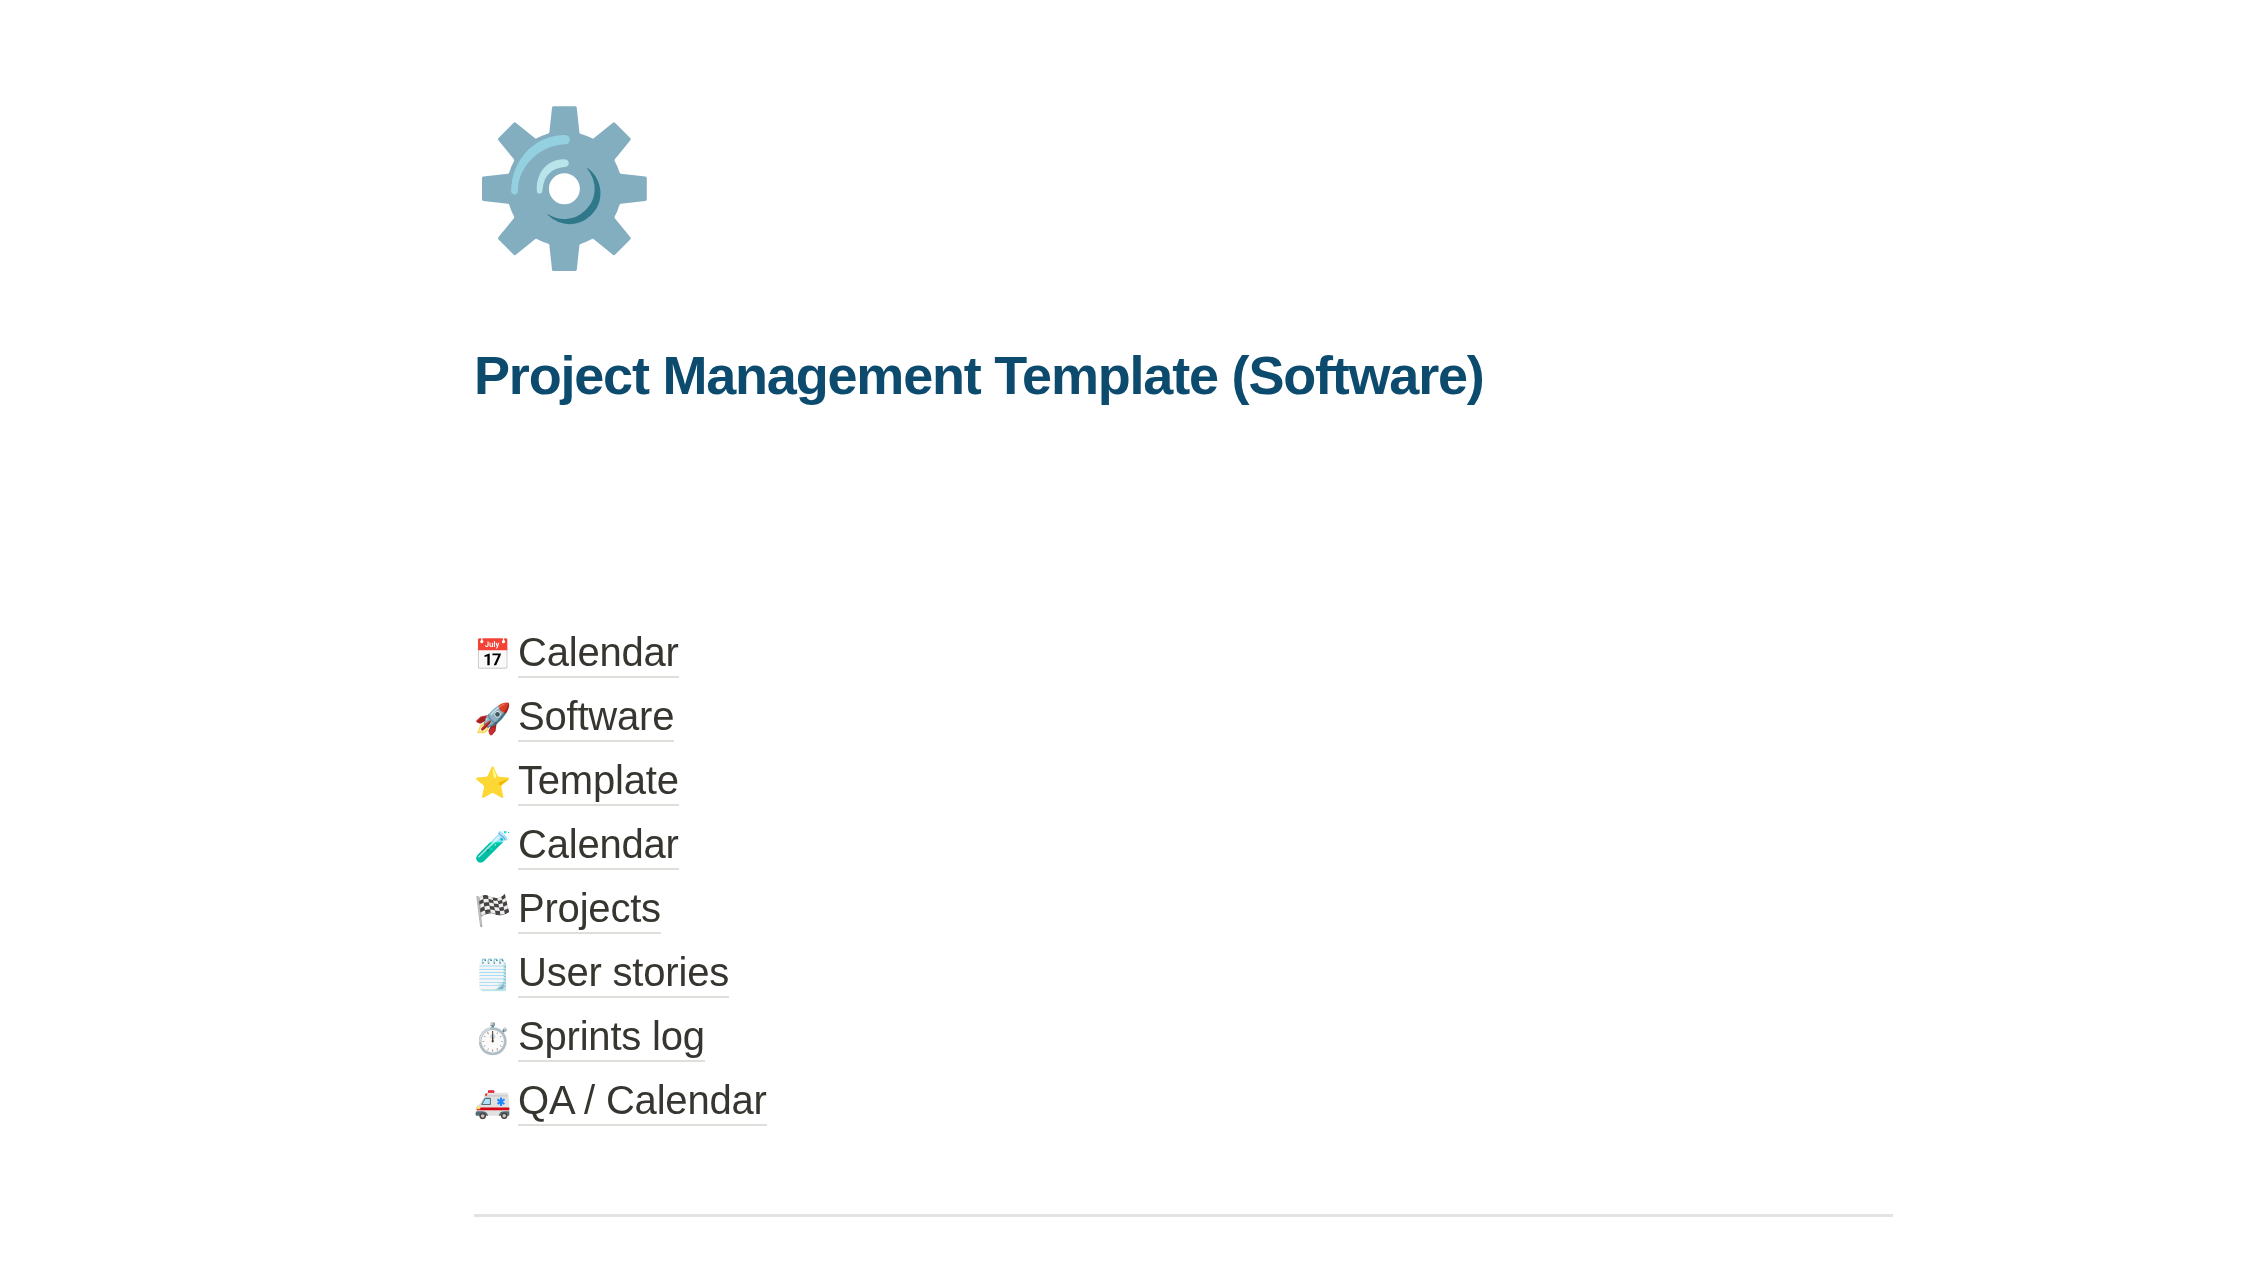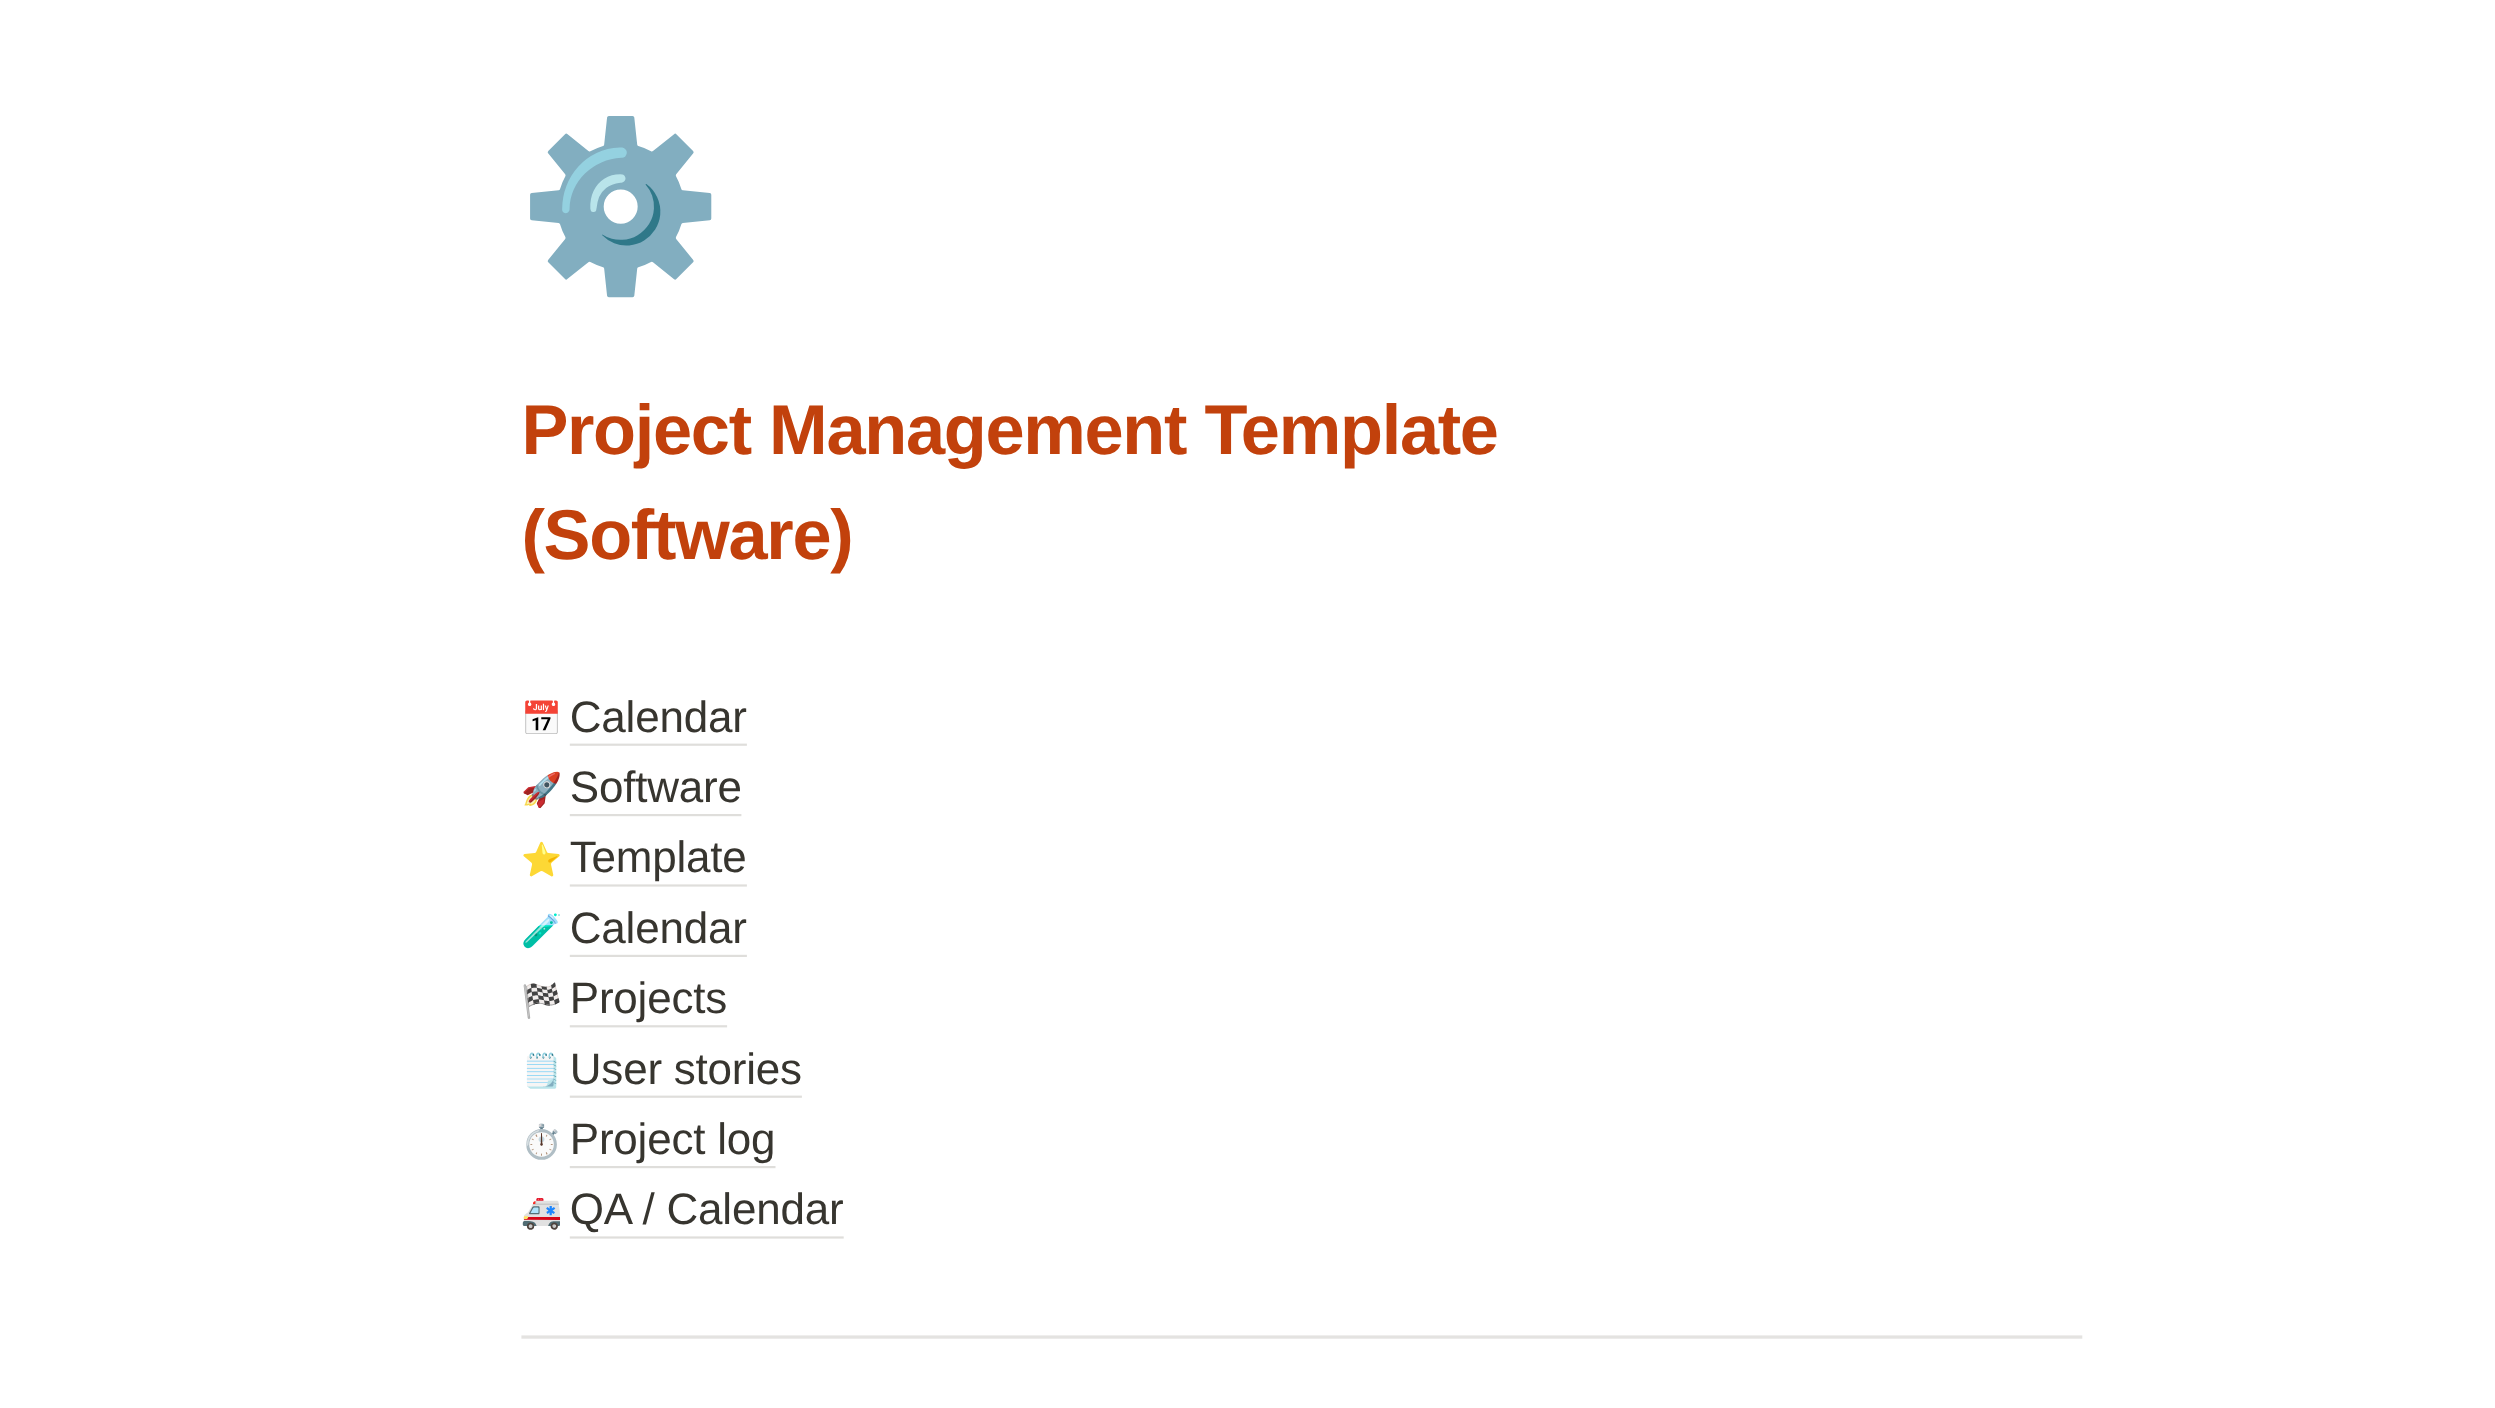--- a/index.html
+++ b/index.html
@@ -35,27 +35,27 @@
     font-size: 150px;
     line-height: 176px;
     font-family: "DejaVu Sans", "Liberation Sans", sans-serif;
     user-select: none;
   }
 
   
   .page-title {
     position: absolute;
     left: 474px;
-    top: 344px;
+    top: 328px;
     width: 1180px;
-    font-size: 64px;
+    font-size: 54px;
     line-height: 95px;
     font-weight: 700;
     letter-spacing: -1.2px;
-    color: #c2410c;
+    color: #0c4a6e;
     word-break: break-word;
   }
 
   
   .link-list {
     position: absolute;
     left: 474px;
     top: 623px;
     width: 1420px;
   }
@@ -140,21 +140,21 @@
       <span class="link-text">Projects</span>
     </div>
 
     <div class="link-row">
       <span class="link-emoji">🗒️</span>
       <span class="link-text">User stories</span>
     </div>
 
     <div class="link-row">
       <span class="link-emoji">⏱️</span>
-      <span class="link-text">Project log</span>
+      <span class="link-text">Sprints log</span>
     </div>
 
     <div class="link-row">
       <span class="link-emoji">🚑</span>
       <span class="link-text">QA / Calendar</span>
     </div>
 
   </div>
 
   <div class="divider-wrap">

